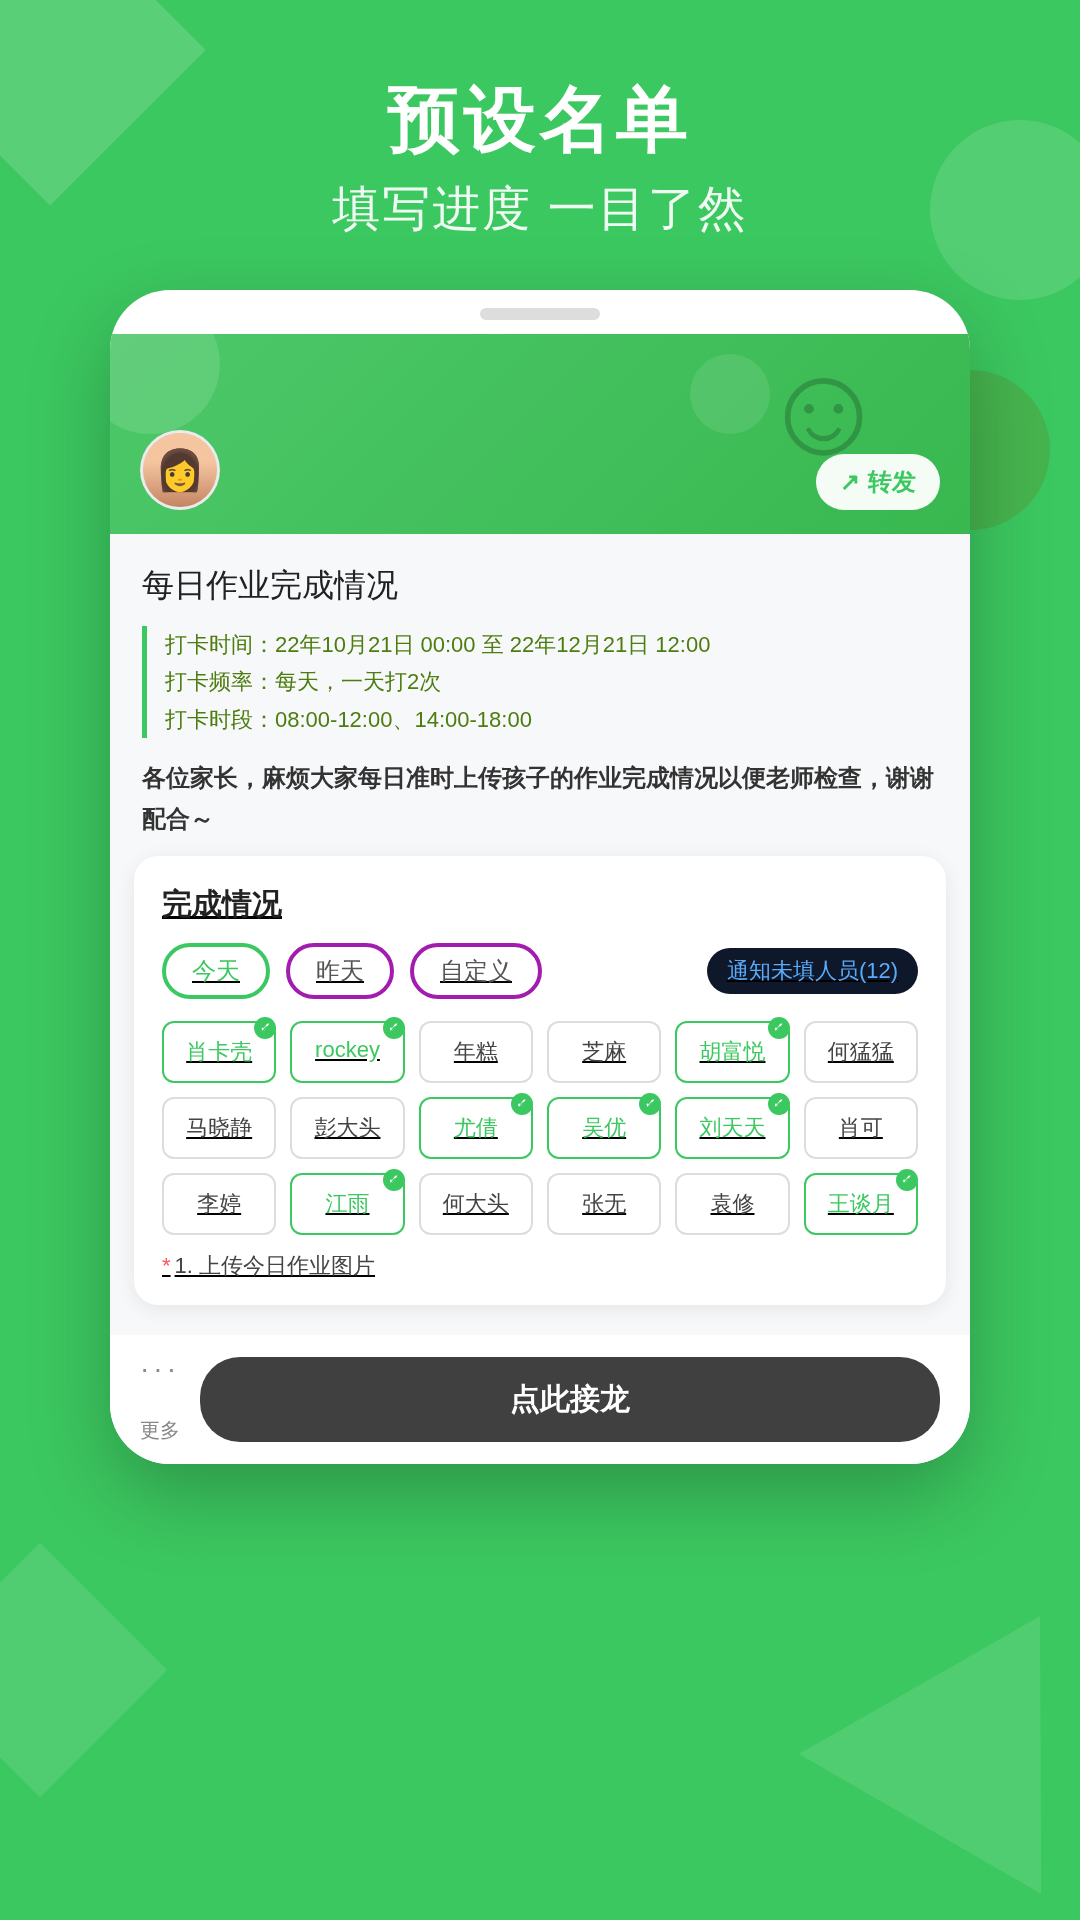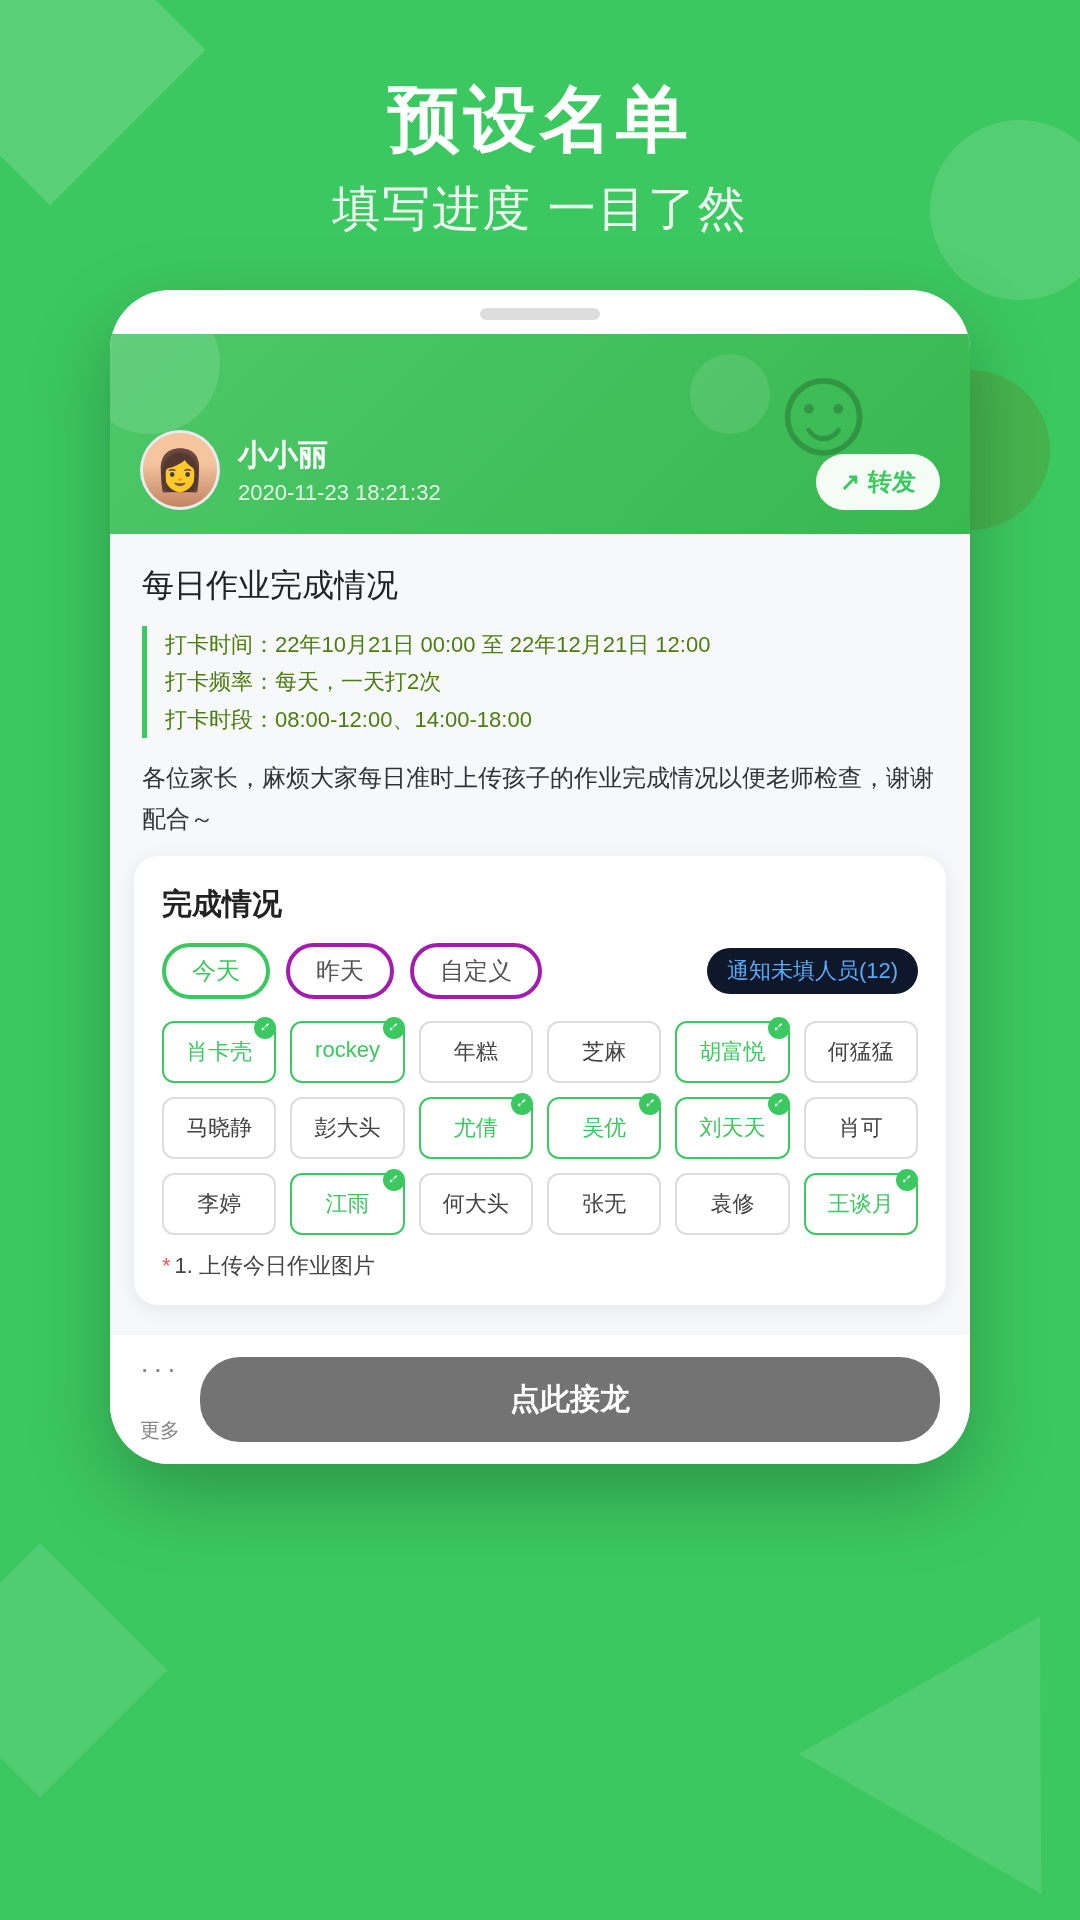--- a/index.html
+++ b/index.html
@@ -206,29 +206,31 @@
     .info-line {
       font-size: 22px;
       color: #4d7c0f;
       line-height: 1.7;
     }
     .desc-text {
       font-size: 24px;
       color: #333;
       line-height: 1.7;
       margin-bottom: 16px;
+      font-weight: bold;
     }
 
     
     .completion-card {
       background: #fff;
       border-radius: 24px;
       padding: 28px 28px 24px 28px;
       box-shadow: 0 4px 20px rgba(0,0,0,0.08);
       margin: 0 -8px;
+      text-decoration: underline;
     }
     .completion-title {
       font-size: 30px;
       font-weight: 700;
       color: #222;
       margin-bottom: 18px;
     }
     .filter-row {
       display: flex;
       align-items: center;
@@ -337,21 +339,21 @@
       color: #888;
       line-height: 1;
     }
     .more-label {
       font-size: 20px;
       color: #888;
       margin-top: 30px;
     }
     .action-btn {
       flex: 1;
-      background: #737373;
+      background: #404040;
       color: #fff;
       border-radius: 40px;
       padding: 22px;
       text-align: center;
       font-size: 30px;
       font-weight: 600;
     }
   </style>
 </head>
 <body>
@@ -374,24 +376,20 @@
     <div class="phone-speaker"></div>
 
     <div class="card-header">
       <div class="card-header-circle1"></div>
       <div class="card-header-circle2"></div>
       <div class="card-header-smiley">☺</div>
       <div class="author-info">
         <div class="avatar">
           <div class="avatar-face">👩</div>
         </div>
-        <div class="author-text">
-          <div class="name">小小丽</div>
-          <div class="time">2020-11-23 18:21:32</div>
-        </div>
       </div>
       <div class="forward-btn">
         <span>↗</span>
         <span>转发</span>
       </div>
     </div>
 
     <div class="content-area">
       <div class="section-title">每日作业完成情况</div>
 

